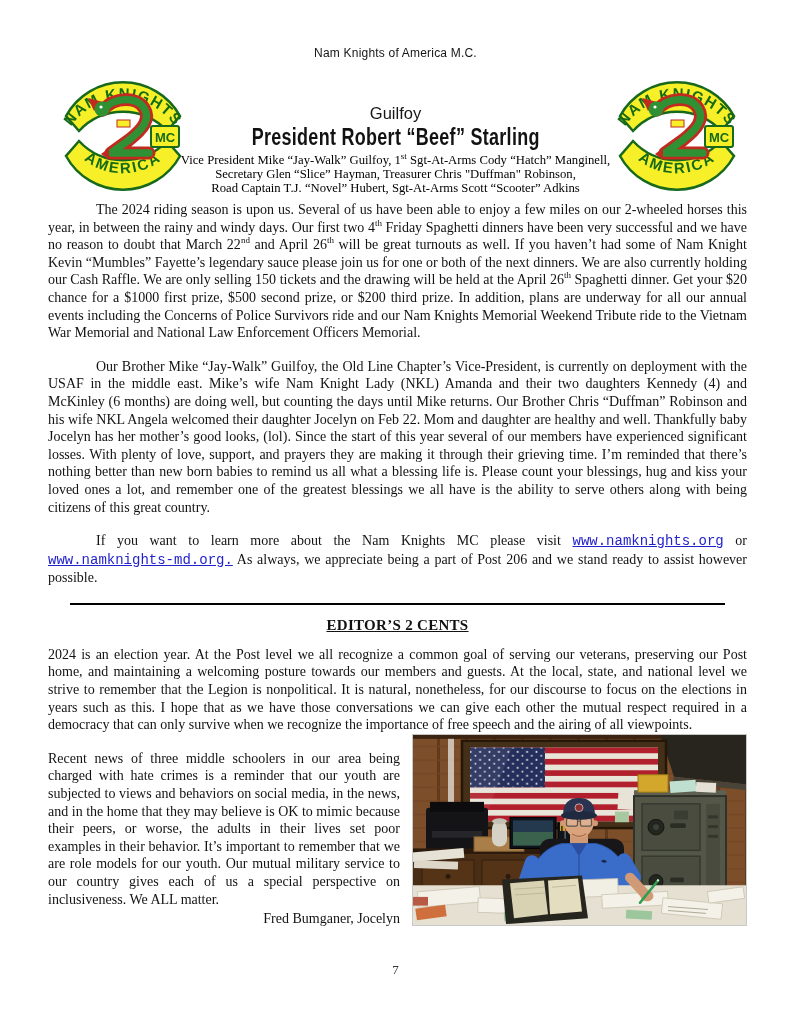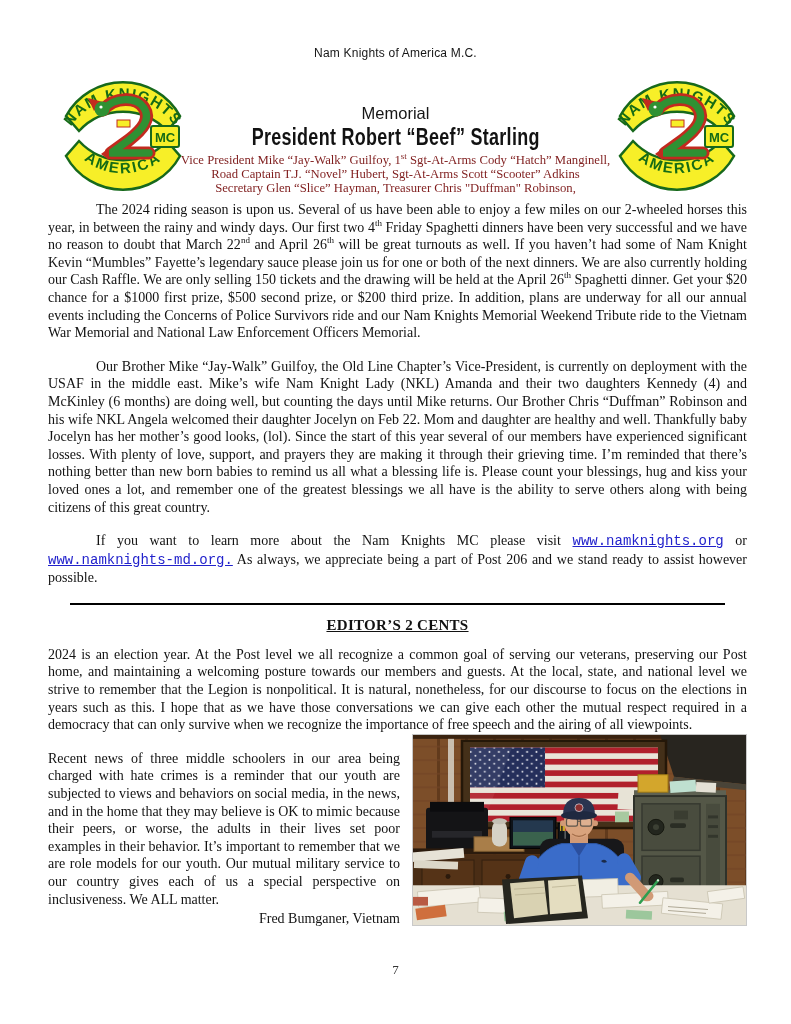--- a/index.html
+++ b/index.html
@@ -9,21 +9,21 @@
   }
   
   .title-block { position:absolute; top:44px; left:0; right:0; text-align:center;
     font-family:"Liberation Sans", sans-serif; font-size:12px; line-height:19.5px; letter-spacing:.2px; color:#161616; }
   .state-line { position:absolute; top:104px; left:0; right:0; text-align:center;
     font-family:"Liberation Sans", sans-serif; font-size:16.5px; color:#161616; }
   .president-line { position:absolute; top:123px; left:0; right:0; text-align:center; }
   .president-line span { display:inline-block; font-family:"Liberation Sans", sans-serif;
     font-weight:bold; font-size:23px; transform:scale(.78,1.08); transform-origin:center; white-space:nowrap; letter-spacing:.4px; }
   .officers { position:absolute; top:153px; left:0; right:0; text-align:center;
-    font-size:12.7px; line-height:14px; color:#7f1d1d; }
+    font-size:12.7px; line-height:14px; color:#000000; }
   .logo { position:absolute; top:70px; width:132px; height:132px; }
   .logo-left { left:57px; } .logo-right { left:611px; }
   
   .content { position:absolute; top:201px; left:48px; width:699px; }
   .content::after { content:""; display:block; clear:both; }
   .body-p { margin:0 0 16px 0; font-size:14px; line-height:17.6px; text-align:justify; }
   .indent { text-indent:48px; }
   sup { font-size:9px; line-height:0; vertical-align:super; }
   .link { color:#2222cc; text-decoration:underline; cursor:pointer;font-family:Liberation Mono, monospace; }
   .rule { border-top:2.5px solid #000; margin:8px 22px 12px 22px; }
@@ -95,28 +95,28 @@
         <rect x="60" y="50" width="13" height="7" fill="#f7ef28" stroke="#c22a1f" stroke-width="1"></rect>
       </g>
       <rect x="94" y="56" width="28" height="21" rx="2" fill="#f7ef28" stroke="#17691c" stroke-width="2"></rect>
       <text x="108" y="72" font-size="13" font-weight="bold" fill="#156b15" text-anchor="middle">MC</text>
     </svg>
   </div>
 
   <div class="title-block">
     <div>Nam Knights of America M.C.</div>
   </div>
-  <div class="state-line">Memorial</div>
+  <div class="state-line">Guilfoy</div>
   <div class="president-line">
     <span>President Robert “Beef” Starling</span>
   </div>
   <div class="officers">
     <div><span>Vice President Mike “Jay-Walk” Guilfoy, 1</span><sup>st</sup><span> Sgt-At-Arms Cody “Hatch” Manginell,</span></div>
+    <div><span>Secretary Glen “Slice” Hayman, Treasurer Chris "Duffman" Robinson,</span></div>
     <div><span>Road Captain T.J. “Novel” Hubert, Sgt-At-Arms Scott “Scooter” Adkins</span></div>
-    <div><span>Secretary Glen “Slice” Hayman, Treasurer Chris "Duffman" Robinson,</span></div>
   </div>
 
   <div class="content">
     <p class="body-p indent"><span>The 2024 riding season is upon us. Several of us have been able to enjoy a few miles on our 2-wheeled horses this year, in between the rainy and windy days. Our first two 4</span><sup>th</sup><span> Friday Spaghetti dinners have been very successful and we have no reason to doubt that March 22</span><sup>nd</sup><span> and April 26</span><sup>th</sup><span> will be great turnouts as well. If you haven’t had some of Nam Knight Kevin “Mumbles” Fayette’s legendary sauce please join us for one or both of the next dinners. We are also currently holding our Cash Raffle. We are only selling 150 tickets and the drawing will be held at the April 26</span><sup>th</sup><span> Spaghetti dinner. Get your $20 chance for a $1000 first prize, $500 second prize, or $200 third prize. In addition, plans are underway for all our annual events including the Concerns of Police Survivors ride and our Nam Knights Memorial Weekend Tribute ride to the Vietnam War Memorial and National Law Enforcement Officers Memorial.</span></p>
     <p class="body-p indent"><span>Our Brother Mike “Jay-Walk” Guilfoy, the Old Line Chapter’s Vice-President, is currently on deployment with the USAF in the middle east. Mike’s wife Nam Knight Lady (NKL) Amanda and their two daughters Kennedy (4) and McKinley (6 months) are doing well, but counting the days until Mike returns. Our Brother Chris “Duffman” Robinson and his wife NKL Angela welcomed their daughter Jocelyn on Feb 22. Mom and daughter are healthy and well. Thankfully baby Jocelyn has her mother’s good looks, (lol). Since the start of this year several of our members have experienced significant losses. With plenty of love, support, and prayers they are making it through their grieving time. I’m reminded that there’s nothing better than new born babies to remind us all what a blessing life is. Please count your blessings, hug and kiss your loved ones a lot, and remember one of the greatest blessings we all have is the ability to serve others along with being citizens of this great country.</span></p>
     <p class="body-p indent"><span>If you want to learn more about the Nam Knights MC please visit  </span><span class="link">www.namknights.org</span><span> or </span><span class="link">www.namknights-md.org.</span><span> As always, we appreciate being a part of  Post 206 and we stand ready to assist however possible.</span></p>
 
     <div class="rule"></div>
 
     <h2 class="ed-heading">
@@ -267,17 +267,17 @@
           <line x1="218" y1="148" x2="232" y2="164" stroke="#d19a76" stroke-width="10" stroke-linecap="round"></line>
           <ellipse cx="235" cy="167" rx="6.5" ry="5.5" fill="#d19a76"></ellipse>
           <line x1="228" y1="174" x2="246" y2="151" stroke="#2f9e50" stroke-width="2.6" stroke-linecap="round"></line>
           <circle cx="246" cy="151" r="1.2" fill="#d8ecd8"></circle>
         </g>
         <rect x="0.5" y="0.5" width="334" height="197" fill="none" stroke="#c9c9c9" stroke-width="1"></rect>
       </svg>
     </div>
 
     <p class="body-p" style="margin-bottom:2px;"><span>Recent news of three middle schoolers in our area being charged with hate crimes is a reminder that our youth are subjected to views and behaviors on social media, in the news, and in the home that they may believe is OK to mimic because their peers, or worse, the adults in their lives set poor examples in their behavior.  It’s important to remember that we are role models for our youth.  Our mutual military service to our country gives each of us a special perspective on inclusiveness.  We ALL matter.</span></p>
-    <div class="signature">Fred Bumganer, Vietnam</div>
+    <div class="signature">Fred Bumganer, Jocelyn</div>
   </div>
 
   <div class="pageno">7</div>
 </div>
 
 </body></html>

